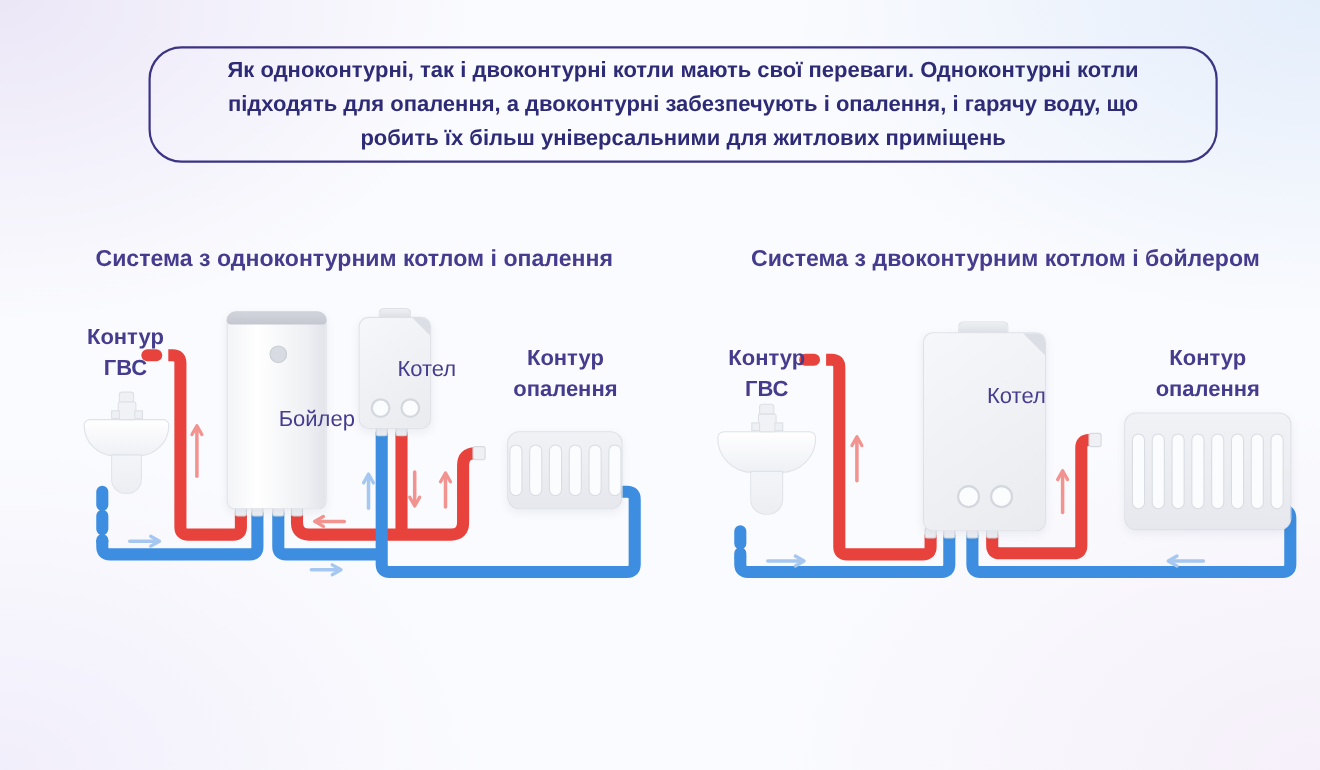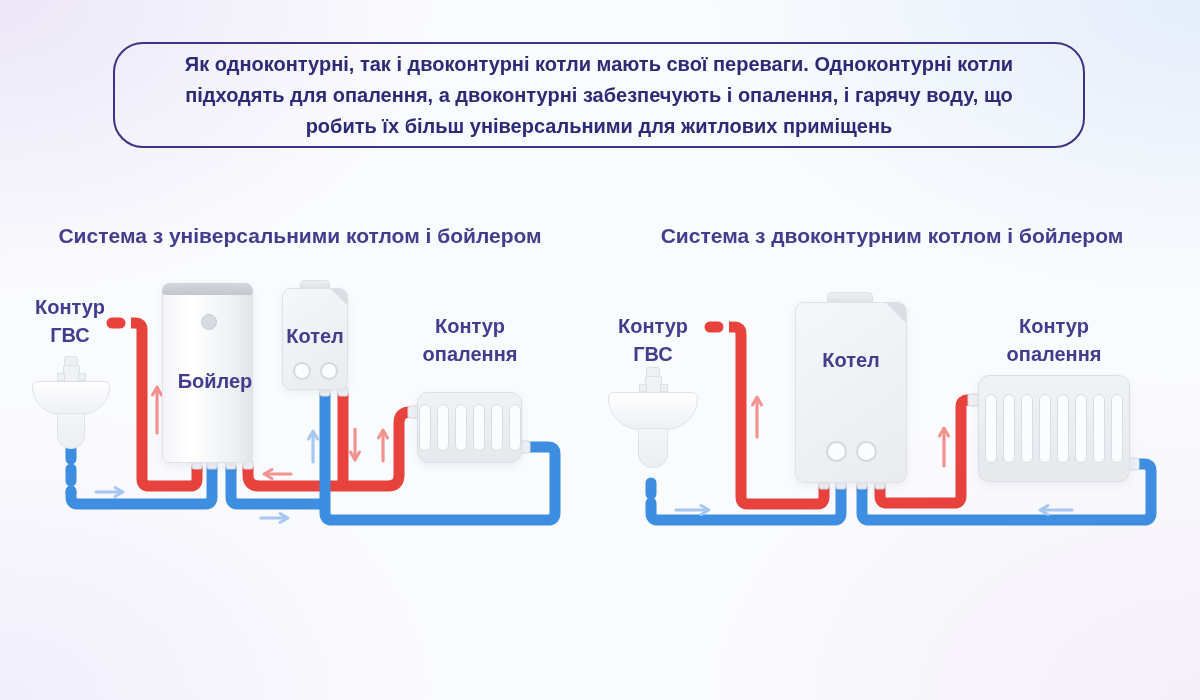--- a/index.html
+++ b/index.html
@@ -6,21 +6,21 @@
   body{
     width:1200px;height:700px;overflow:hidden;position:relative;
     font-family:"Liberation Sans","DejaVu Sans",sans-serif;
     background:
       radial-gradient(620px 420px at 0% 0%, rgba(224,214,242,.55), rgba(224,214,242,0) 70%),
       radial-gradient(700px 420px at 100% 0%, rgba(210,226,248,.55), rgba(210,226,248,0) 70%),
       radial-gradient(620px 420px at 0% 100%, rgba(233,226,248,.5), rgba(233,226,248,0) 70%),
       radial-gradient(700px 460px at 100% 100%, rgba(240,228,244,.5), rgba(240,228,244,0) 70%),
       #fafbfe;
   }
-  .abs{position:absolute;}
+  .abs{position:absolute;margin-left:22px;}
   
   .header-box{
     left:113px;top:42px;width:972px;height:106px;box-sizing:border-box;
     border:2px solid var(--header-border,#3b3384);border-radius:30px;
     display:flex;align-items:center;justify-content:center;padding:6px 38px;
   }
   .header-box p{
     margin:0;text-align:center;font-size:20px;line-height:31px;font-weight:bold;
     color:var(--header-text,#2d2a76);
   }
@@ -35,21 +35,21 @@
   .diagram{top:270px;height:300px;}
   .d-left{left:20px;width:560px;}
   .d-right{left:600px;width:580px;}
   .diagram svg{position:absolute;left:0;top:0;}
   
   .circuit-label{
     text-align:center;font-size:20px;font-weight:bold;color:var(--label-text,#453c8e);
     line-height:28px;
   }
   .appliance-label{
-    text-align:center;font-size:20px;font-weight:bold;color:var(--label-text,#453c8e);
+    text-align:center;font-size:20px;font-weight:normal;color:var(--label-text,#453c8e);padding-left:29px;
   }
   
   .pipe-hot{fill:none;stroke:var(--hot-pipe,#e8423c);stroke-width:11;}
   .pipe-cold{fill:none;stroke:var(--cold-pipe,#3d8ee0);stroke-width:11;}
   .pipe-dash{stroke-linecap:round;}
   .flow-hot{fill:none;stroke:var(--hot-arrow,#f2938f);stroke-width:3.2;stroke-linecap:round;}
   .flow-cold{fill:none;stroke:var(--cold-arrow,#a6c8f0);stroke-width:3.2;stroke-linecap:round;}
   .mk-hot{fill:none;stroke:var(--hot-arrow,#f2938f);stroke-width:3;stroke-linecap:round;stroke-linejoin:round;}
   .mk-cold{fill:none;stroke:var(--cold-arrow,#a6c8f0);stroke-width:3;stroke-linecap:round;stroke-linejoin:round;}
   .stub{fill:#eef0f4;stroke:#d6d9e0;stroke-width:1;}
@@ -94,21 +94,21 @@
   .sink .basin{background:linear-gradient(#ffffff,#eef0f4);border:1px solid #dfe2e8;margin-top:-1px;}
   .sink .pedestal{background:linear-gradient(#f4f5f8,#eceef2);border:1px solid #e0e3e9;margin-top:-2px;}
 </style>
 </head>
 <body>
 
 <div class="abs header-box">
   <p>Як одноконтурні, так і двоконтурні котли мають свої переваги. Одноконтурні котли підходять для опалення, а двоконтурні забезпечують і опалення, і гарячу воду, що робить їх більш універсальними для житлових приміщень</p>
 </div>
 
-<div class="abs diagram-title dt-left">Система з універсальними котлом і бойлером</div>
+<div class="abs diagram-title dt-left">Система з одноконтурним котлом і опалення</div>
 <div class="abs diagram-title dt-right">Система з двоконтурним котлом і бойлером</div>
 
 <div class="abs diagram d-left">
   <svg width="560" height="300" viewBox="0 0 560 300">
     <defs>
       <marker id="mh" markerUnits="userSpaceOnUse" markerWidth="16" markerHeight="16" viewBox="0 0 16 16" refX="10" refY="8" orient="auto">
         <path class="mk-hot" d="M 4 3.5 L 12 8 L 4 12.5"></path>
       </marker>
       <marker id="mc" markerUnits="userSpaceOnUse" markerWidth="16" markerHeight="16" viewBox="0 0 16 16" refX="10" refY="8" orient="auto">
         <path class="mk-cold" d="M 4 3.5 L 12 8 L 4 12.5"></path>

